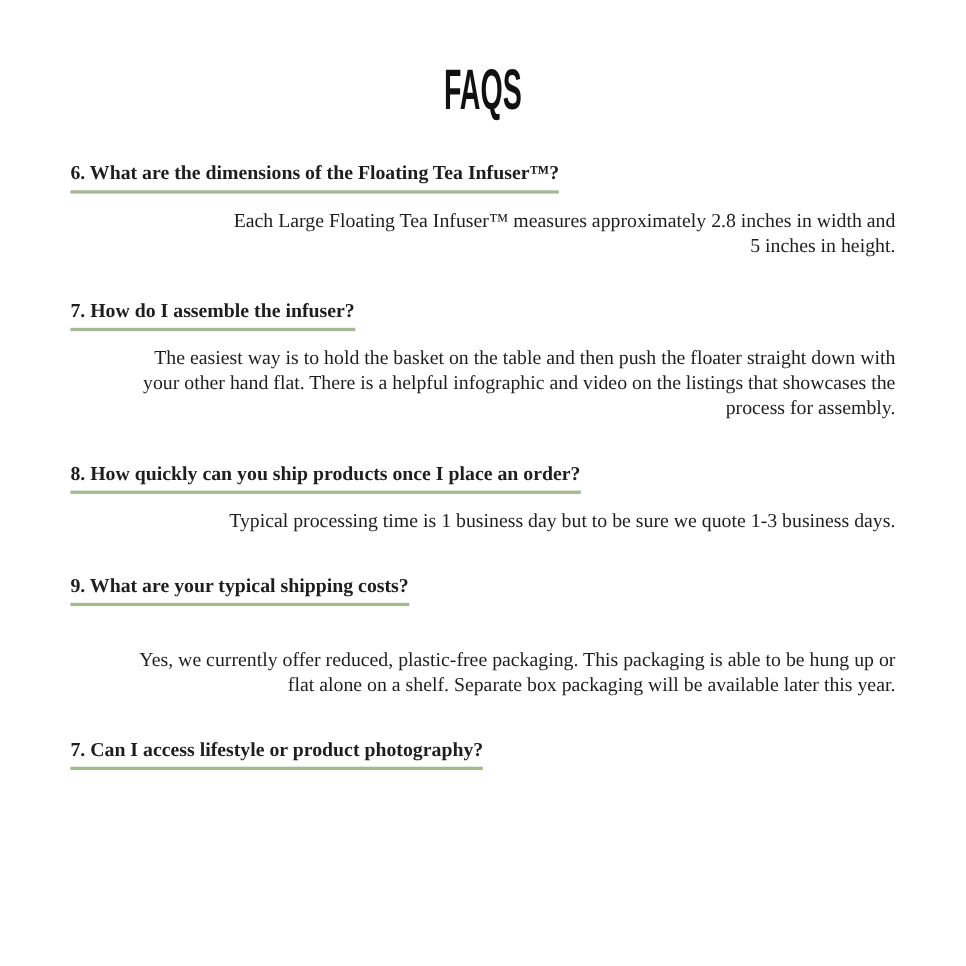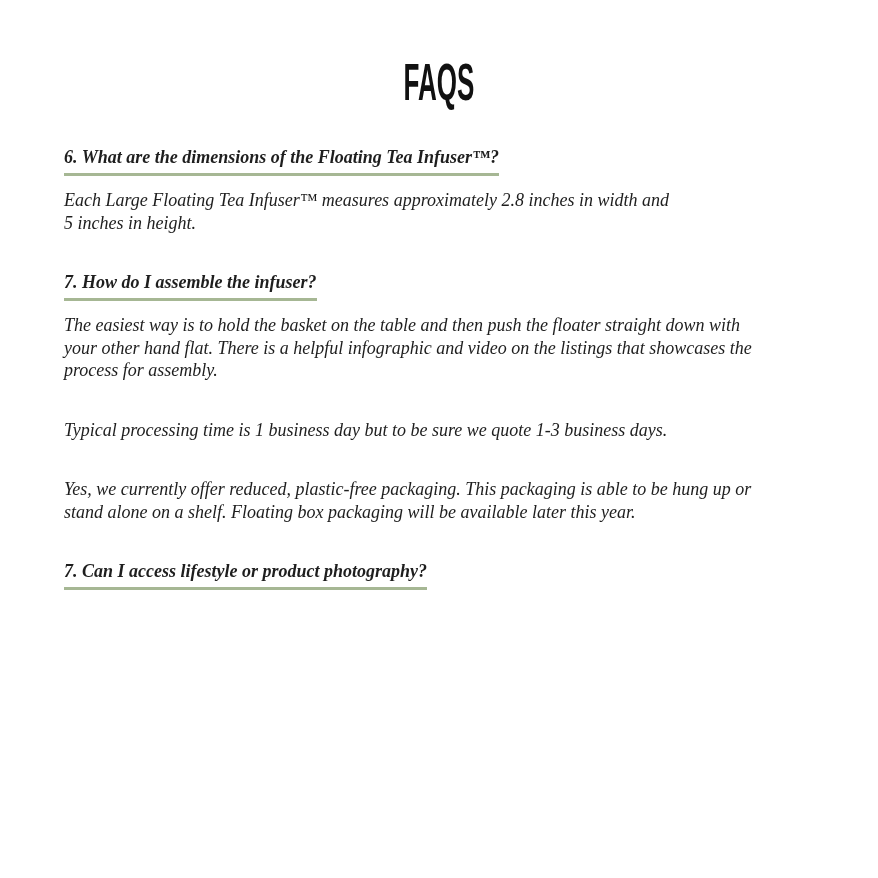--- a/index.html
+++ b/index.html
@@ -34,39 +34,39 @@
     letter-spacing: 0px;
     transform: scaleX(0.5);
     transform-origin: center top;
     color: #111111;
   }
   .faq-list {
     margin-top: 38px;
   }
   .faq-item {
     margin: 0 0 37px 0;
-    font-style: italic;
   }
   .faq-question {
     display: table; 
     margin: 0;
     font-size: 18px;
     line-height: 22px;
     font-weight: 700;
     padding-bottom: 5px;
     border-bottom: 3px solid var(--accent);
     color: var(--text);
   }
   .faq-answer {
     margin: 13px 0 0 0;
     font-size: 18px;
     line-height: 22.5px;
     font-weight: 400;
     white-space: pre-line; 
     color: var(--text);
+    text-align: right;
   }
 </style>
 </head>
 <body>
 
 <main class="page">
   <h1 class="page-title">FAQS</h1>
 
   <section class="faq-list" id="faq-list">
   <article class="faq-item">
@@ -76,28 +76,30 @@
   </article>
 
   <article class="faq-item">
     <h2 class="faq-question">7. How do I assemble the infuser?</h2>
     <p class="faq-answer">The easiest way is to hold the basket on the table and then push the floater straight down with
 your other hand flat. There is a helpful infographic and video on the listings that showcases the
 process for assembly.</p>
   </article>
 
   <article class="faq-item">
+    <h2 class="faq-question">8. How quickly can you ship products once I place an order?</h2>
     <p class="faq-answer">Typical processing time is 1 business day but to be sure we quote 1-3 business days.</p>
   </article>
 
   <article class="faq-item">
+    <h2 class="faq-question">9. What are your typical shipping costs?</h2>
   </article>
 
   <article class="faq-item">
     <p class="faq-answer">Yes, we currently offer reduced, plastic-free packaging. This packaging is able to be hung up or
-stand alone on a shelf. Floating box packaging will be available later this year.</p>
+flat alone on a shelf. Separate box packaging will be available later this year.</p>
   </article>
 
   <article class="faq-item">
     <h2 class="faq-question">7. Can I access lifestyle or product photography?</h2>
   </article>
 </section>
 </main>
 
 </body></html>

